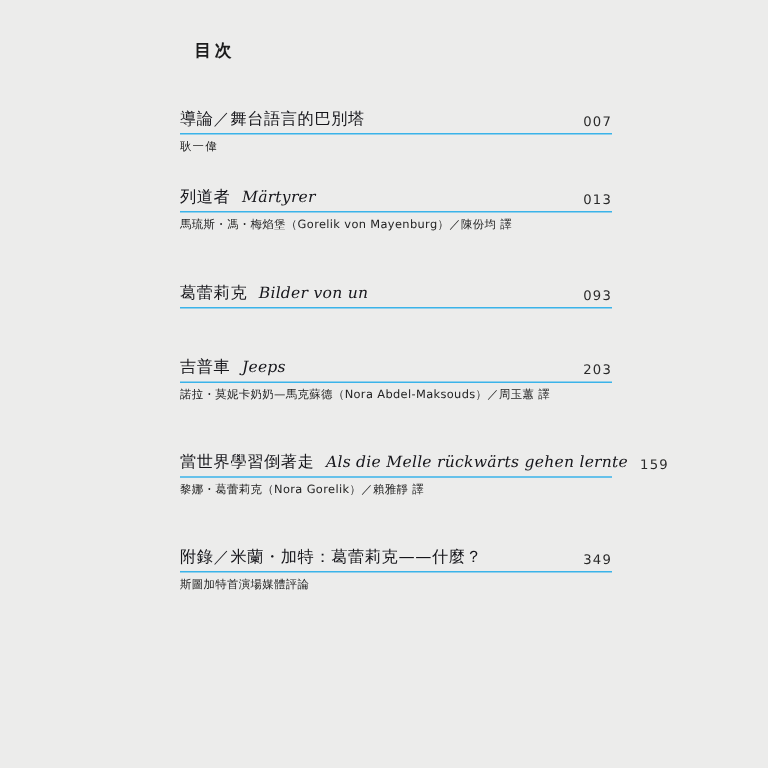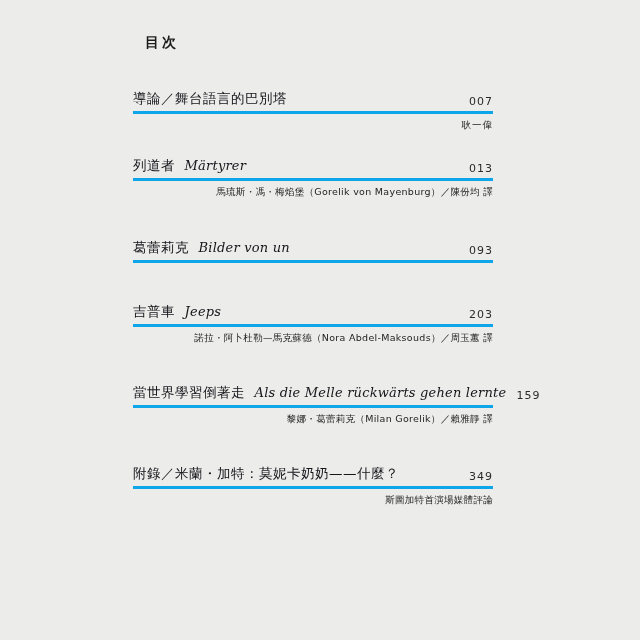--- a/index.html
+++ b/index.html
@@ -16,21 +16,21 @@
   .page {
     position: relative;
     width: 640px;
     height: 640px;
     background: #ececeb;
     box-sizing: border-box;
     padding: 0;
   }
   .content {
     position: absolute;
-    left: 133px;
+    left: 150px;
     top: 34px;
     width: 360px;
   }
   .toc-title {
     font-family: "DejaVu Sans", "Liberation Sans", sans-serif;
     font-size: 14px;
     font-weight: bold;
     letter-spacing: 3px;
     color: #1c1c1c;
     margin: 0 0 0 12px;
@@ -40,21 +40,21 @@
   }
   .entry {
     position: relative;
     margin-bottom: 26px;
   }
   .entry-line {
     position: relative;
     display: flex;
     align-items: flex-end;
     justify-content: space-between;
-    border-bottom: 3px solid #0ea5e9;
+    border-bottom: 1px solid #0ea5e9;
     padding-bottom: 3px;
   }
   .entry-title {
     font-family: "DejaVu Sans", "Liberation Sans", sans-serif;
     font-size: 13.5px;
     color: #15151a;
     letter-spacing: 0.5px;
     white-space: nowrap;
   }
   .entry-title .ital {
@@ -67,21 +67,21 @@
   .entry-page {
     font-family: "DejaVu Sans", "Liberation Sans", sans-serif;
     font-size: 11px;
     color: #2a2a2a;
     letter-spacing: 1px;
     padding-left: 10px;
     white-space: nowrap;
   }
   .entry-sub {
     margin-top: 5px;
-    text-align: right;
+    text-align: left;
     font-family: "DejaVu Sans", "Liberation Sans", sans-serif;
     font-size: 9.5px;
     color: #232323;
     letter-spacing: 0.3px;
     line-height: 1.3;
   }
   .entry.first .entry-sub {
     font-size: 9.5px;
     letter-spacing: 1px;
   }
@@ -118,35 +118,35 @@
           <span class="entry-title"><span>葛蕾莉克</span>&nbsp;&nbsp;<span class="ital">Bilder von un</span></span>
           <span class="entry-page">093</span>
         </div>
       </div>
 
       <div class="entry spacer-lg">
         <div class="entry-line">
           <span class="entry-title"><span>吉普車</span>&nbsp;&nbsp;<span class="ital">Jeeps</span></span>
           <span class="entry-page">203</span>
         </div>
-        <div class="entry-sub">諾拉・阿卜杜勒—馬克蘇德（Nora Abdel-Maksouds）／周玉蕙 譯</div>
+        <div class="entry-sub">諾拉・莫妮卡奶奶—馬克蘇德（Nora Abdel-Maksouds）／周玉蕙 譯</div>
       </div>
 
       <div class="entry spacer-lg">
         <div class="entry-line">
           <span class="entry-title"><span>當世界學習倒著走</span>&nbsp;&nbsp;<span class="ital">Als die Melle rückwärts gehen lernte</span></span>
           <span class="entry-page">159</span>
         </div>
-        <div class="entry-sub">黎娜・葛蕾莉克（Milan Gorelik）／賴雅靜 譯</div>
+        <div class="entry-sub">黎娜・葛蕾莉克（Nora Gorelik）／賴雅靜 譯</div>
       </div>
 
 
       <div class="entry spacer-lg">
         <div class="entry-line">
-          <span class="entry-title"><span>附錄／米蘭・加特：莫妮卡奶奶——什麼？</span></span>
+          <span class="entry-title"><span>附錄／米蘭・加特：葛蕾莉克——什麼？</span></span>
           <span class="entry-page">349</span>
         </div>
         <div class="entry-sub">斯圖加特首演場媒體評論</div>
       </div>
 
     </div>
   </div>
 </div>
 
 </body></html>

